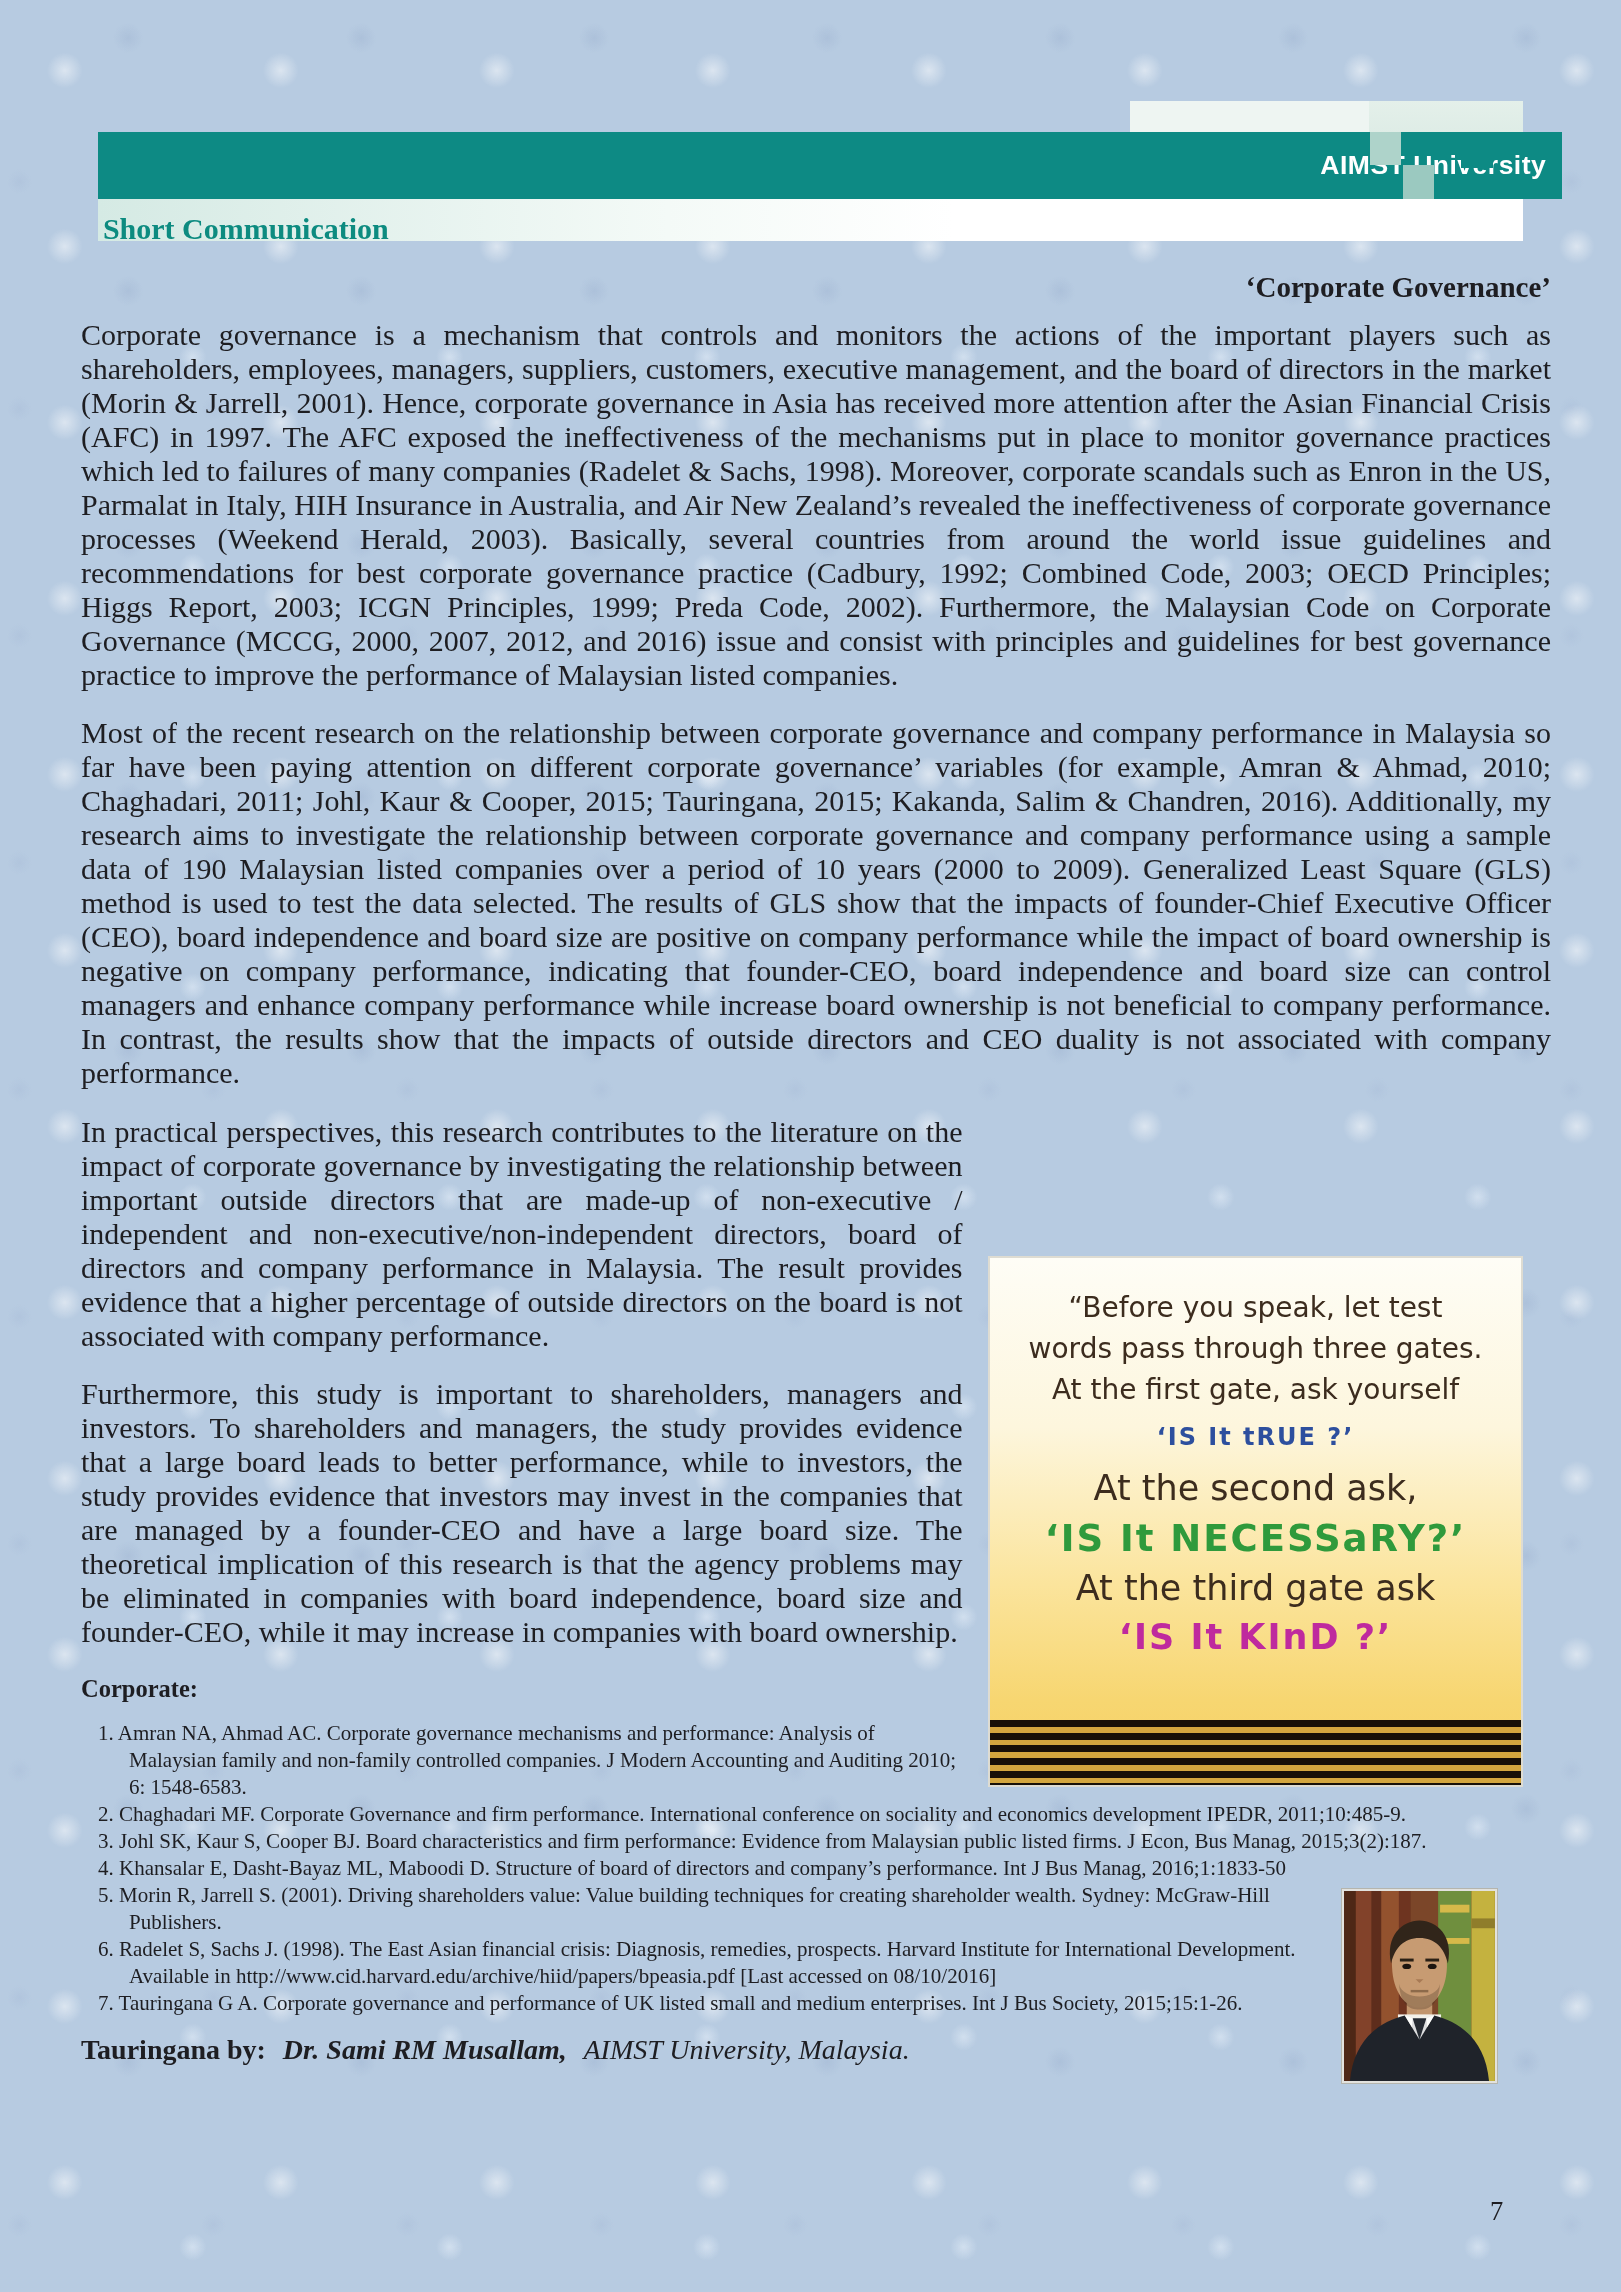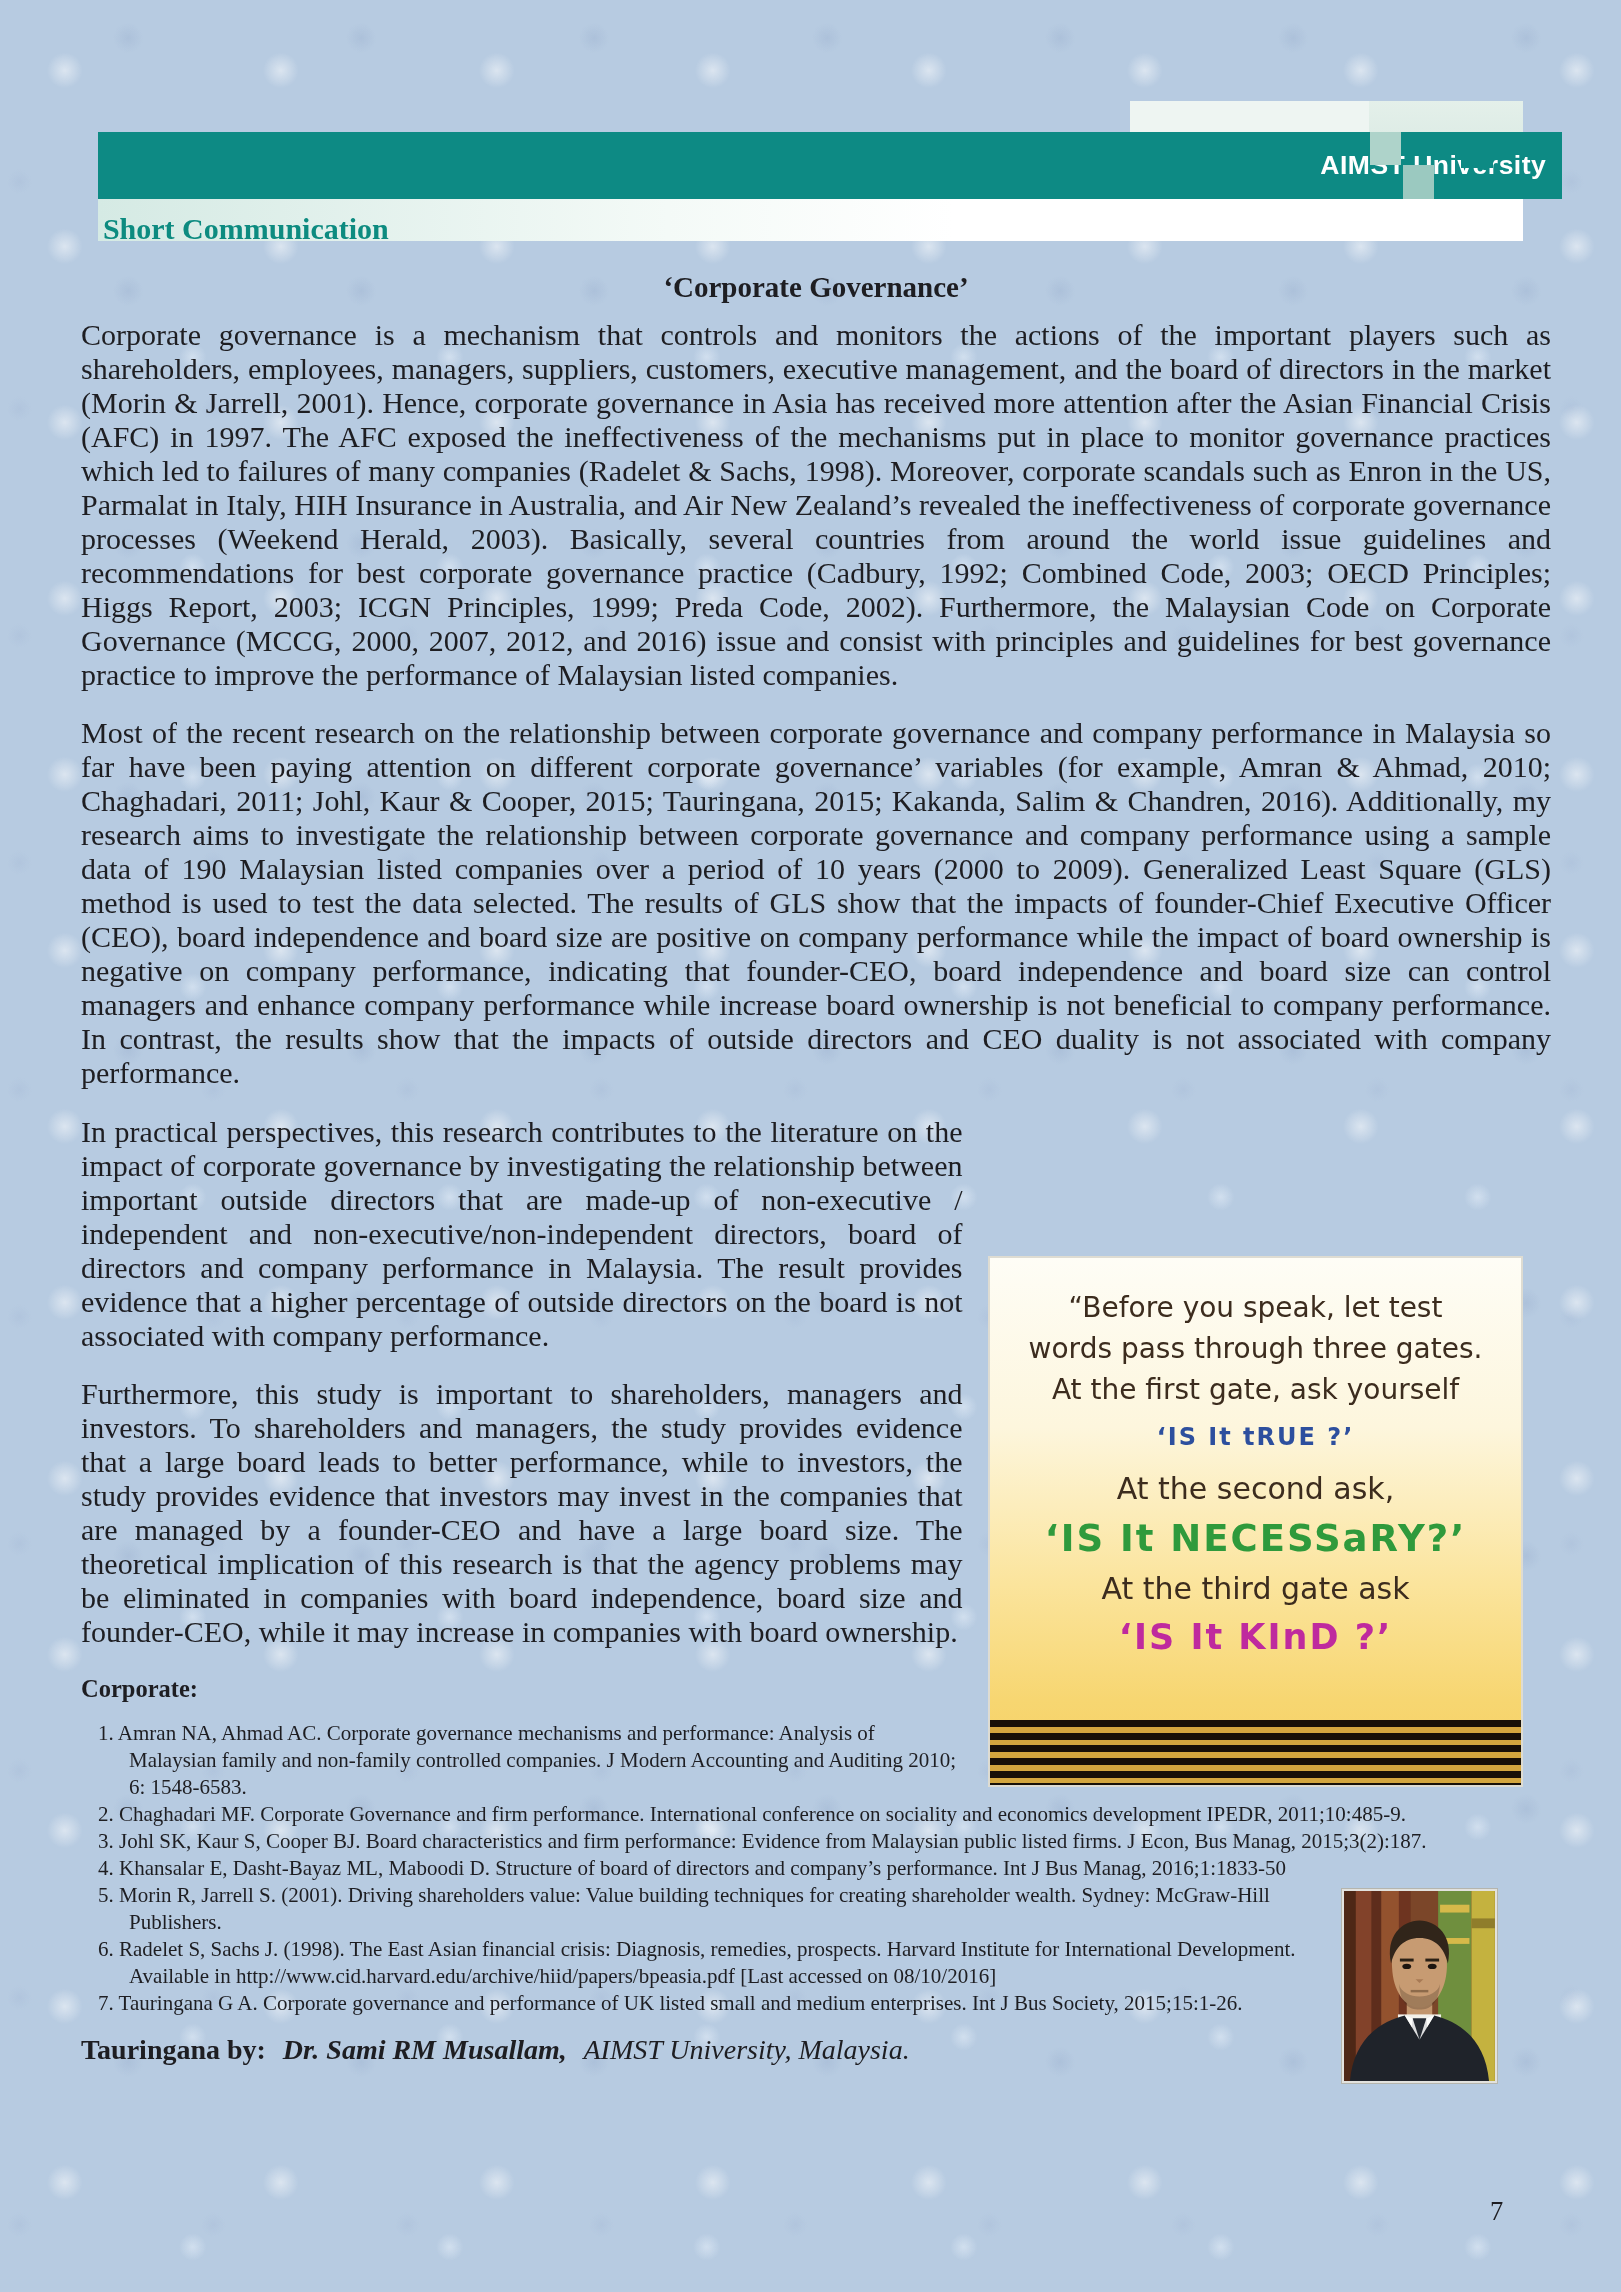--- a/index.html
+++ b/index.html
@@ -29,36 +29,36 @@
   .sq-b{position:absolute;left:1403px;top:165px;width:31px;height:34px;background:#9bc9c0;}
   .sq-c{position:absolute;left:1461px;top:132px;width:32px;height:36px;background:#0d8a84;}
   .hdr-strip{position:absolute;left:98px;top:199px;width:1425px;height:42px;
     background:linear-gradient(90deg,#d5eae4 0%,#f4faf7 40%,#ffffff 60%);}
   .hdr-strip .section{
     display:block;line-height:59px;padding-left:4.9px;
     font-family:"Liberation Serif",serif;font-weight:bold;font-size:30px;color:#0d8b80;}
   
   .col{position:absolute;left:81px;top:267px;width:1470px;}
   .col h1{
-    margin:3.9px 0 13.7px 0;text-align:center;
+    margin:3.9px 0 13.7px 0;text-align:right;
     font-size:29px;font-weight:bold;color:#1e1e22;}
   .col p.body{
     margin:0 0 24.5px 0;
     font-size:30px;line-height:34px;
     text-align:justify;}
   
   .quote-float{float:right;width:535px;margin:102px 28px 3.9px 25.5px;}
   .quote-spacer{height:39px;}
   .quote-card{
     position:relative;height:527px;border:2px solid #dedcd2;
     background:linear-gradient(180deg,#fefdf6 0%,#fdf6dd 32%,#fbe49c 62%,#f7d671 84%,#f5cf62 100%);
     text-align:center;font-family:"DejaVu Sans",sans-serif;overflow:hidden;}
   .qline{color:#3c2c1e;font-size:28px;line-height:41px;}
   .qline.first{padding-top:29px;}
-  .qmid{color:#3c2c1e;font-size:30px;line-height:47px;}
+  .qmid{color:#3c2c1e;font-size:35px;line-height:47px;}
   .qgate{font-weight:bold;letter-spacing:2px;}
   .g1{color:#2d4f9e;font-size:24px;line-height:55px;}
   .g2{color:#2f9a3c;font-size:37px;line-height:53px;}
   .g3{color:#bf2a9e;font-size:35px;line-height:51px;}
   .q-stripes{position:absolute;left:0;right:0;bottom:0;height:65px;
     background:repeating-linear-gradient(180deg,#171007 0px,#171007 6.9px,#d3a63e 6.9px,#d3a63e 12.7px);}
   
   .col h3.refhead{margin:25.5px 0 7.8px 0;font-size:24.5px;font-weight:bold;color:#1e1e22;}
   ol.refs{margin:17px;padding:0;list-style:none;font-size:21px;line-height:27px;}
   ol.refs li{padding-left:31px;text-indent:-31px;text-align:left;}

